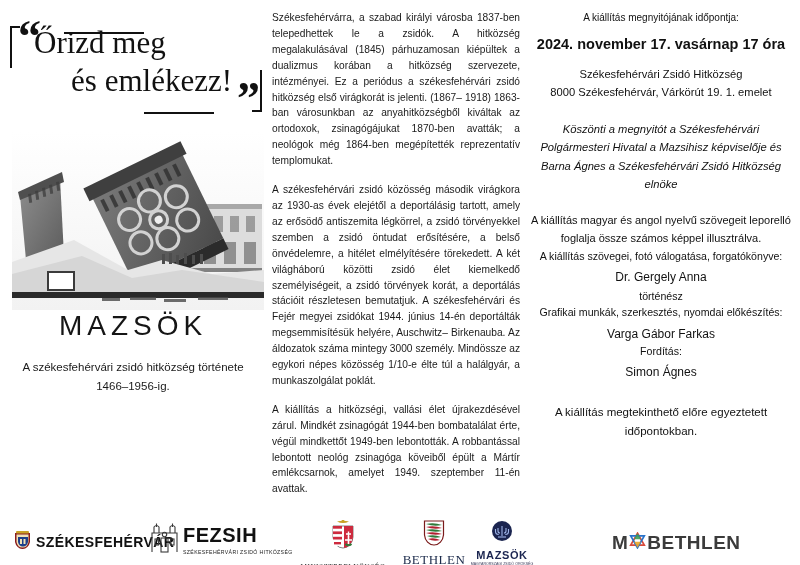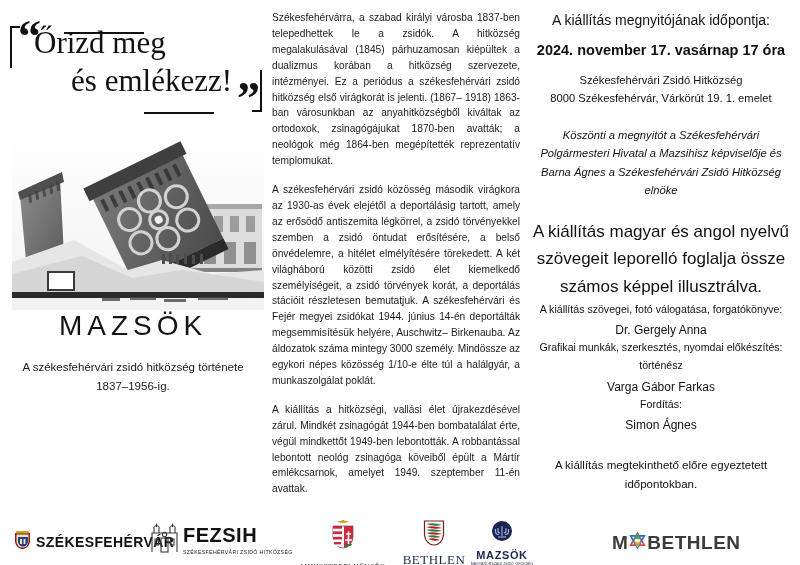--- a/index.html
+++ b/index.html
@@ -153,42 +153,42 @@
 
   
   #right-col {
     position: absolute;
     left: 530px; top: 10px;
     width: 262px;
     text-align: center;
     color: #111;
   }
   #right-col .r-lead {
-    font-size: 14px;
+    font-size: 10px;
     line-height: 1.5;
   }
   #right-col .r-date {
     font-size: 14.5px;
     font-weight: bold;
     margin-top: 9px;
     line-height: 1.4;
   }
   #right-col .r-venue {
     font-size: 11.2px;
     line-height: 1.62;
     margin-top: 11px;
   }
   #right-col .r-greet {
     font-style: italic;
     font-size: 11.2px;
     line-height: 1.66;
     margin-top: 18px;
   }
   #right-col .r-block {
-    font-size: 17px;
+    font-size: 11px;
     line-height: 1.62;
     margin-top: 18px;
   }
   #right-col .r-credit-label {
     font-size: 10.6px;
     line-height: 1.55;
   }
   #right-col .r-credit-name {
     font-size: 12px;
     line-height: 1.5;
@@ -376,21 +376,21 @@
           <rect x="157" y="121" width="3" height="11"></rect>
           <rect x="164" y="123" width="3" height="9"></rect>
           <rect x="172" y="121" width="3" height="11"></rect>
           <rect x="180" y="123" width="3" height="9"></rect>
           <rect x="188" y="122" width="3" height="10"></rect>
         </g>
       </svg>
     </div>
 
     <div class="meghivo">MAZSÖK</div>
-    <div class="subtitle">A székesfehérvári zsidó hitközség története 1837–1956-ig.</div>
+    <div class="subtitle">A székesfehérvári zsidó hitközség története 1466–1956-ig.</div>
 
   </div>
 
   <div id="mid-col">
     <p>Székesfehérvárra, a szabad királyi városba 1837-ben telepedhettek le a zsidók. A hitközség megalakulásával (1845) párhuzamosan kiépültek a dualizmus korában a hitközség szervezete, intézményei. Ez a periódus a székesfehérvári zsidó hitközség első virágkorát is jelenti. (1867– 1918) 1863-ban városunkban az anyahitközségből kiváltak az ortodoxok, zsinagógájukat 1870-ben avatták; a neológok még 1864-ben megépítették reprezentatív templomukat.</p>
     <p>A székesfehérvári zsidó közösség második virágkora az 1930-as évek elejétől a deportálásig tartott, amely az erősödő antiszemita légkörrel, a zsidó törvényekkel szemben a zsidó öntudat erősítésére, a belső önvédelemre, a hitélet elmélyítésére törekedett. A két világháború közötti zsidó élet kiemelkedő személyiségeit, a zsidó törvények korát, a deportálás stációit részletesen bemutatjuk. A székesfehérvári és Fejér megyei zsidókat 1944. június 14-én deportálták megsemmisítésük helyére, Auschwitz– Birkenauba. Az áldozatok száma mintegy 3000 személy. Mindössze az egykori népes közösség 1/10-e élte túl a halálgyár, a munkaszolgálat poklát.</p>
     <p>A kiállítás a hitközségi, vallási élet újrakezdésével zárul. Mindkét zsinagógát 1944-ben bombatalálat érte, végül mindkettőt 1949-ben lebontották. A robbantással lebontott neológ zsinagóga köveiből épült a Mártír emlékcsarnok, amelyet 1949. szeptember 11-én avattak.</p>
   </div>
 
   <div id="right-col">
@@ -398,23 +398,23 @@
     <div class="r-date">2024. november 17. vasárnap 17 óra</div>
     <div class="r-venue">
       <div>Székesfehérvári Zsidó Hitközség</div>
       <div>8000 Székesfehérvár, Várkörút 19. 1. emelet</div>
     </div>
     <div class="r-greet">Köszönti a megnyitót a Székesfehérvári Polgármesteri Hivatal a Mazsihisz képviselője és Barna Ágnes a Székesfehérvári Zsidó Hitközség elnöke</div>
     <div class="r-block">A kiállítás magyar és angol nyelvű szövegeit leporelló foglalja össze számos képpel illusztrálva.</div>
 
     <div class="r-credit-label">A kiállítás szövegei, fotó válogatása, forgatókönyve:</div>
     <div class="r-credit-name">Dr. Gergely Anna</div>
+    <div class="r-credit-label" style="margin-top:2px">történész</div>
+
     <div class="r-credit-label">Grafikai munkák, szerkesztés, nyomdai előkészítés:</div>
-
-    <div class="r-credit-label" style="margin-top:2px">történész</div>
     <div class="r-credit-name">Varga Gábor Farkas</div>
 
     <div class="r-credit-label">Fordítás:</div>
     <div class="r-credit-name">Simon Ágnes</div>
 
     <div class="r-closing">A kiállítás megtekinthető előre egyeztetett időpontokban.</div>
   </div>
 
   <div id="footer">
 

